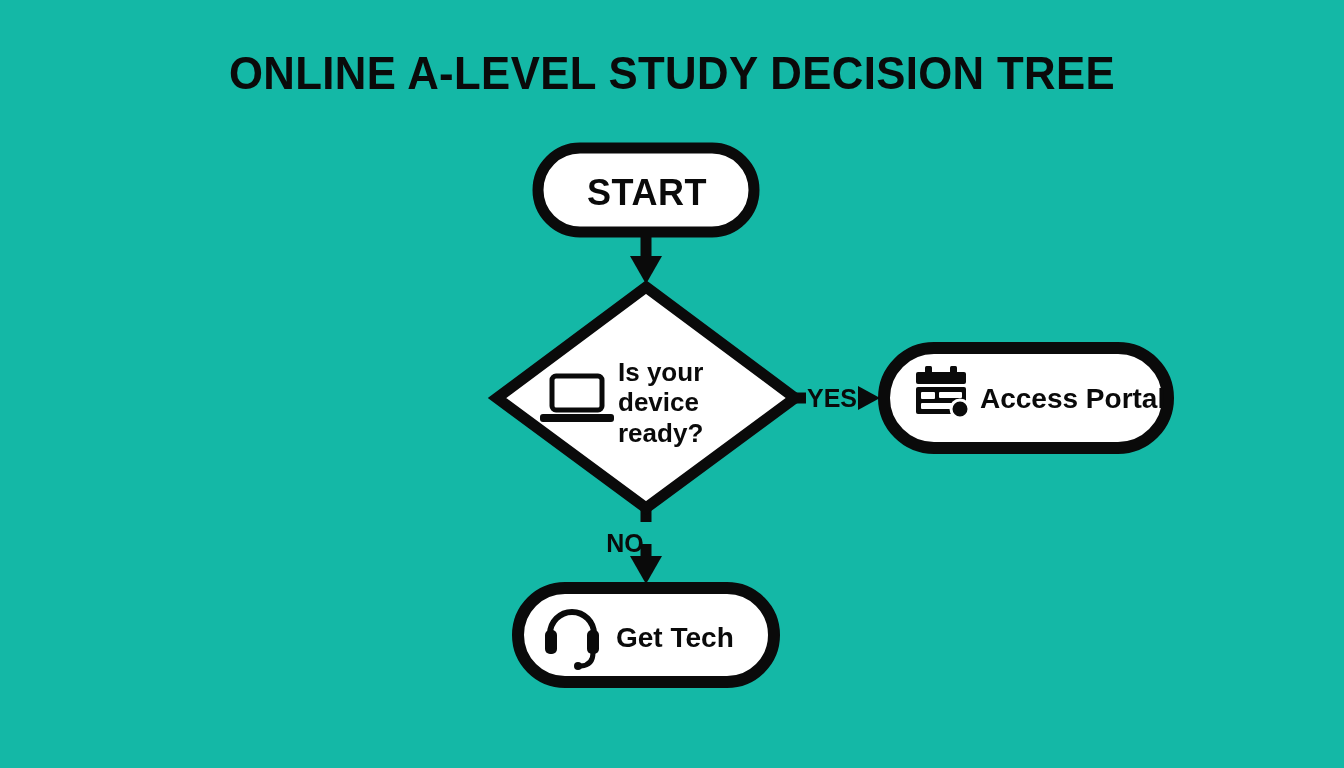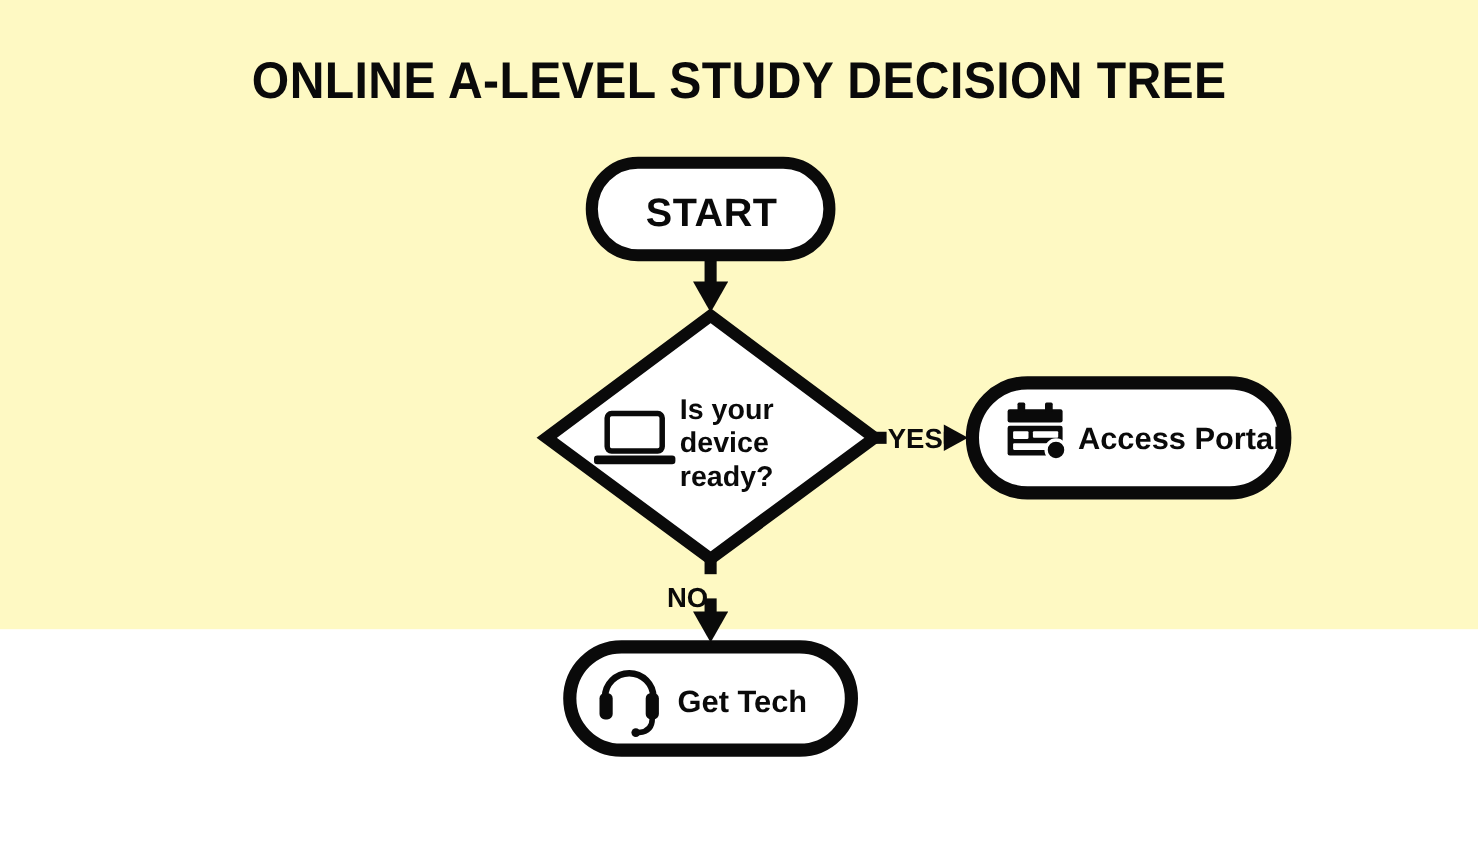--- a/index.html
+++ b/index.html
@@ -11,22 +11,22 @@
     width: 1344px;
     height: 768px;
     overflow: hidden;
     font-family: "Liberation Sans", sans-serif;
     position: relative;
   }
   #canvas {
     position: absolute;
     inset: 0;
     width: 1344px;
-    height: 572px;
-    background: #fef9c3;
+    height: 768px;
+    background: #14b8a6;
   }
   .diagram-title {
     position: absolute;
     left: 0;
     top: 48px;
     width: 1344px;
     text-align: center;
     font-family: "Liberation Sans", sans-serif;
     font-weight: 700;
     font-size: 47px;

